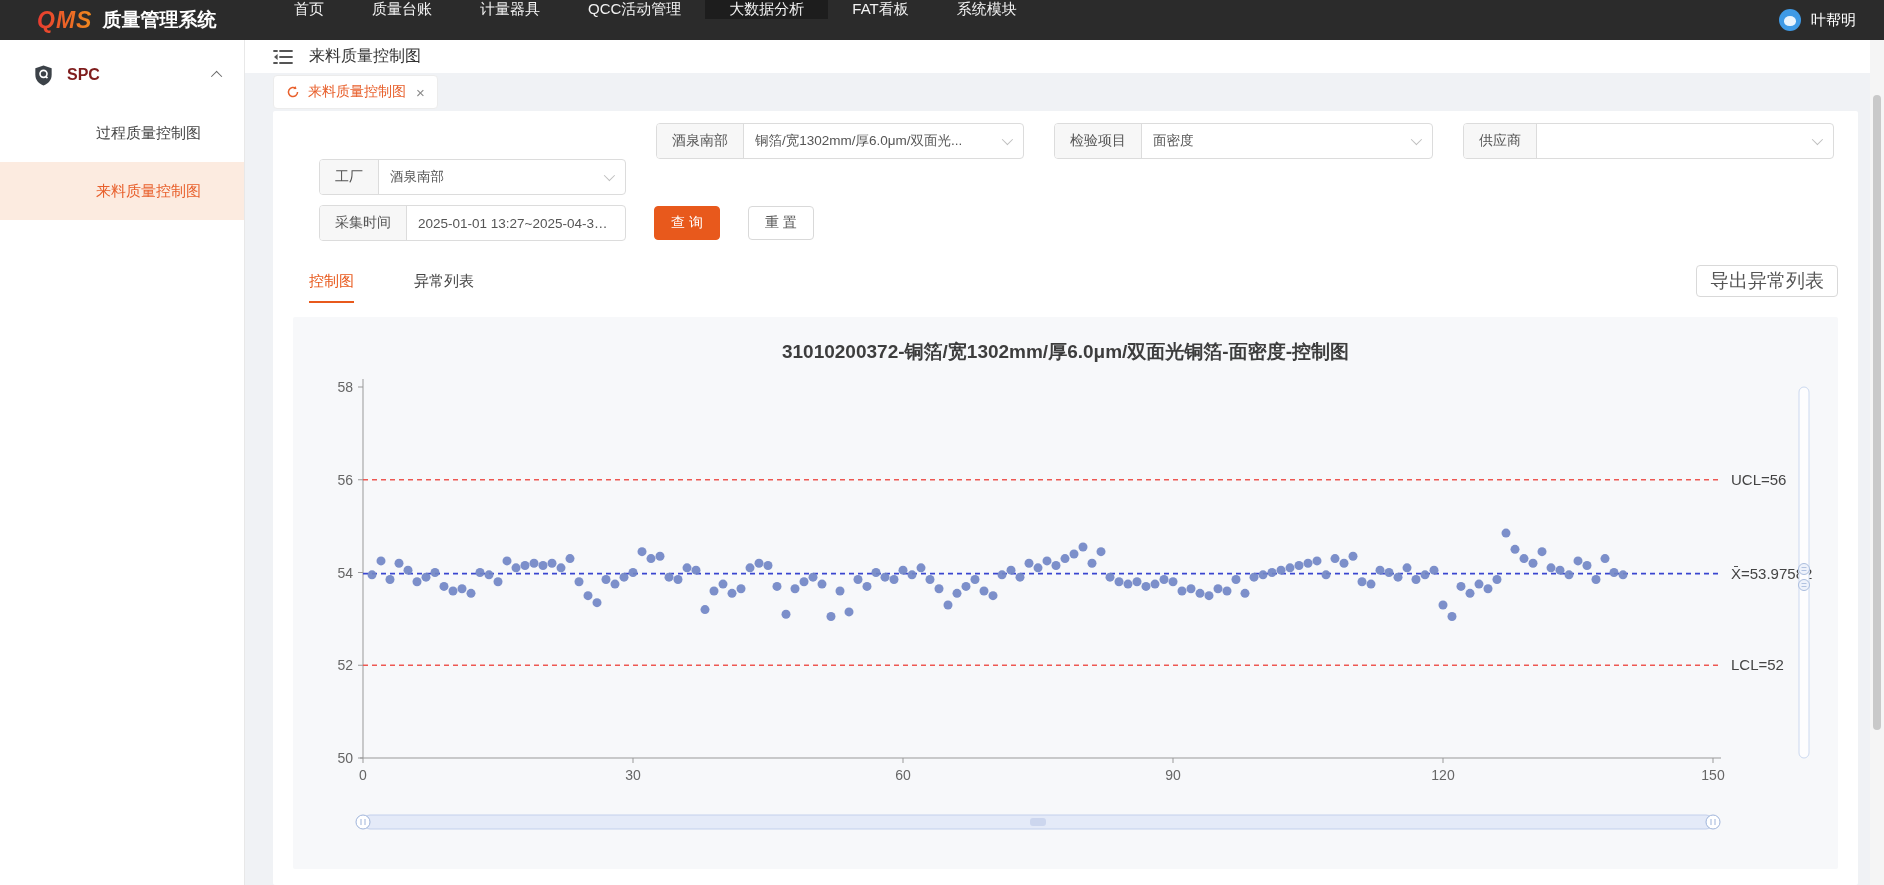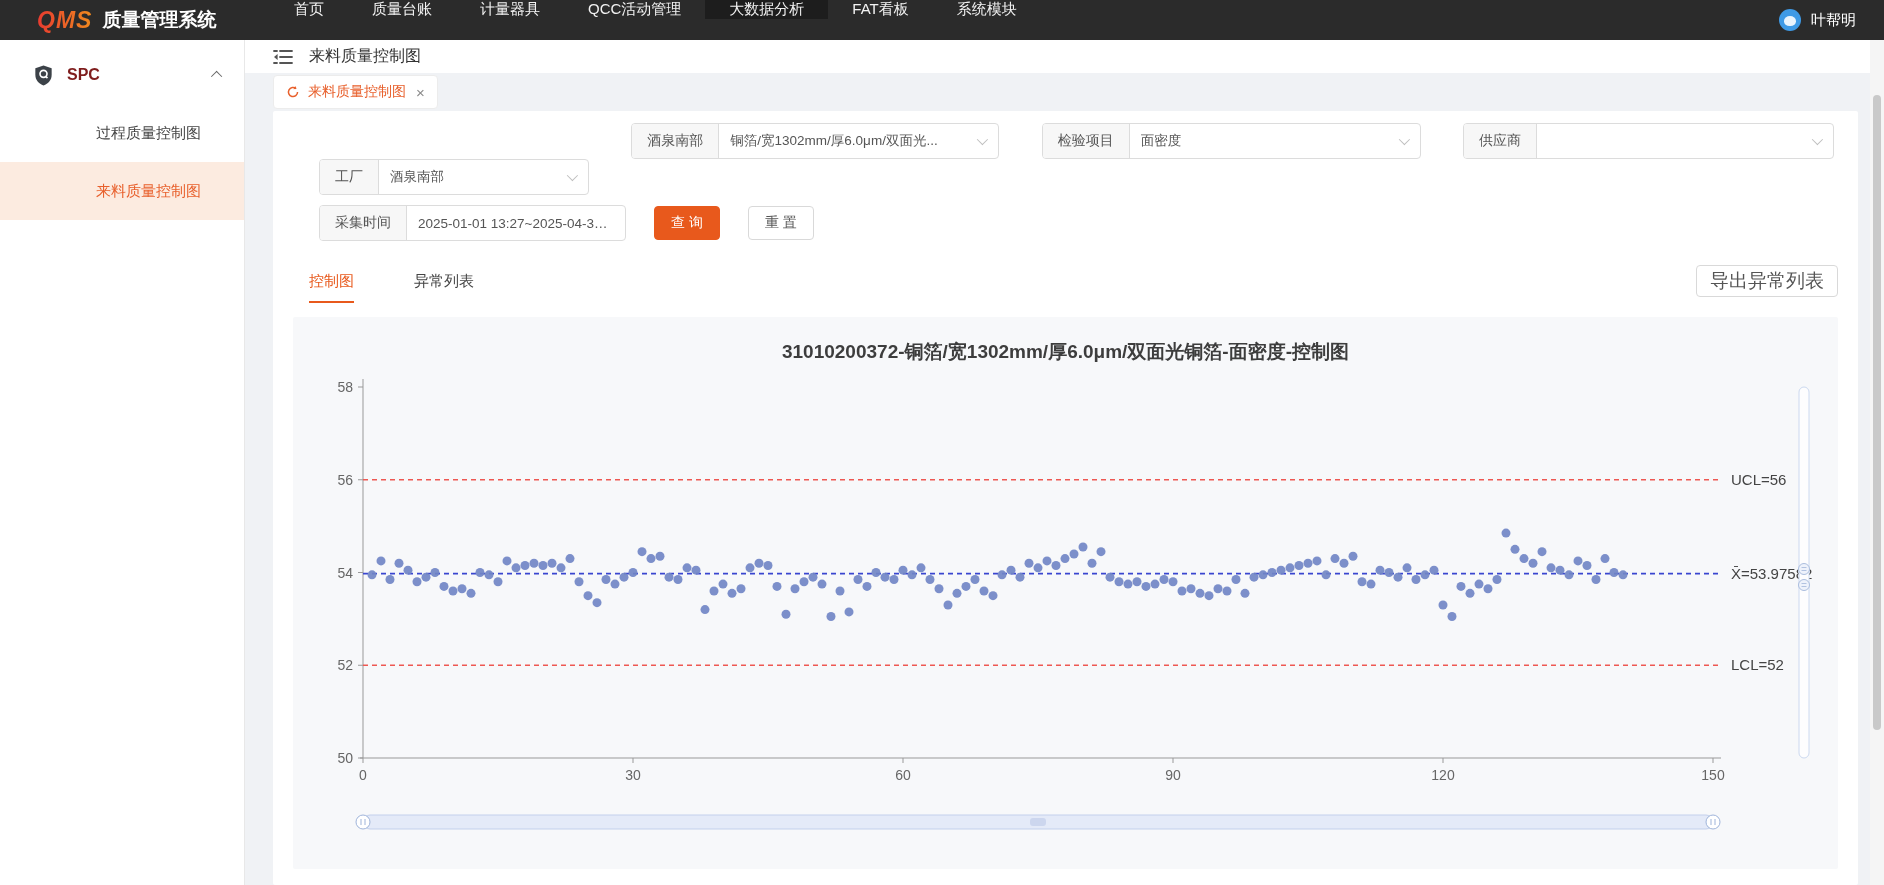--- a/index.html
+++ b/index.html
@@ -40,21 +40,21 @@
 
   .card{flex:1;margin:0 26px 0 28px;background:#fff;border-radius:2px;padding:12px 20px 16px;}
 
   
   .filter-row{display:flex;justify-content:space-between;margin:0 4px 0 26px;}
   .filter-row2{display:flex;align-items:center;gap:28px;margin:10px 4px 0 26px;}
   .fgroup{display:flex;align-items:center;height:36px;border:1px solid #dcdcdc;border-radius:4px;background:#fff;overflow:hidden;}
   .addon{background:#f7f7f7;border-right:1px solid #dcdcdc;height:100%;display:flex;align-items:center;padding:0 15px;font-size:14px;color:#555;white-space:nowrap;}
   .fvalue{flex:1;padding:0 11px;font-size:13.5px;color:#555;white-space:nowrap;overflow:hidden;text-overflow:ellipsis;}
   .chev-down{width:8px;height:8px;border-right:1.5px solid #bfbfbf;border-bottom:1.5px solid #bfbfbf;transform:rotate(45deg) translateY(-2px);margin-right:13px;flex:0 0 8px;}
-  .w-factory{width:270px;margin-top:36px;}.w-material{width:368px;}.w-inspect{width:379px;}.w-supplier{width:371px;}.w-date{width:307px;}
+  .w-factory{width:307px;margin-top:36px;}.w-material{width:368px;}.w-inspect{width:379px;}.w-supplier{width:371px;}.w-date{width:307px;}
   .btn{height:34px;border-radius:4px;font-size:14px;display:inline-flex;align-items:center;padding:0 16px;cursor:pointer;white-space:nowrap;}
   .btn-primary{background:#e8591c;border:1px solid #e8591c;color:#fff;}
   .btn-default{background:#fff;border:1px solid #d9d9d9;color:#555;}
 
   
   .content-tabs{display:flex;align-items:flex-end;margin-top:24px;position:relative;height:38px;}
   .ctab{font-size:15px;color:#444;cursor:pointer;padding-bottom:12px;margin-right:0;}
   .ctab1{margin-left:16px;margin-right:60px;}
   .ctab.active{color:#e8591c;border-bottom:2px solid #e8591c;padding-bottom:10px;}
   .export-btn{position:absolute;right:0;top:0;height:32px;background:#fff;border:1px solid #d9d9d9;border-radius:4px;font-size:19px;color:#555;display:inline-flex;align-items:center;padding:0 13px;cursor:pointer;}

